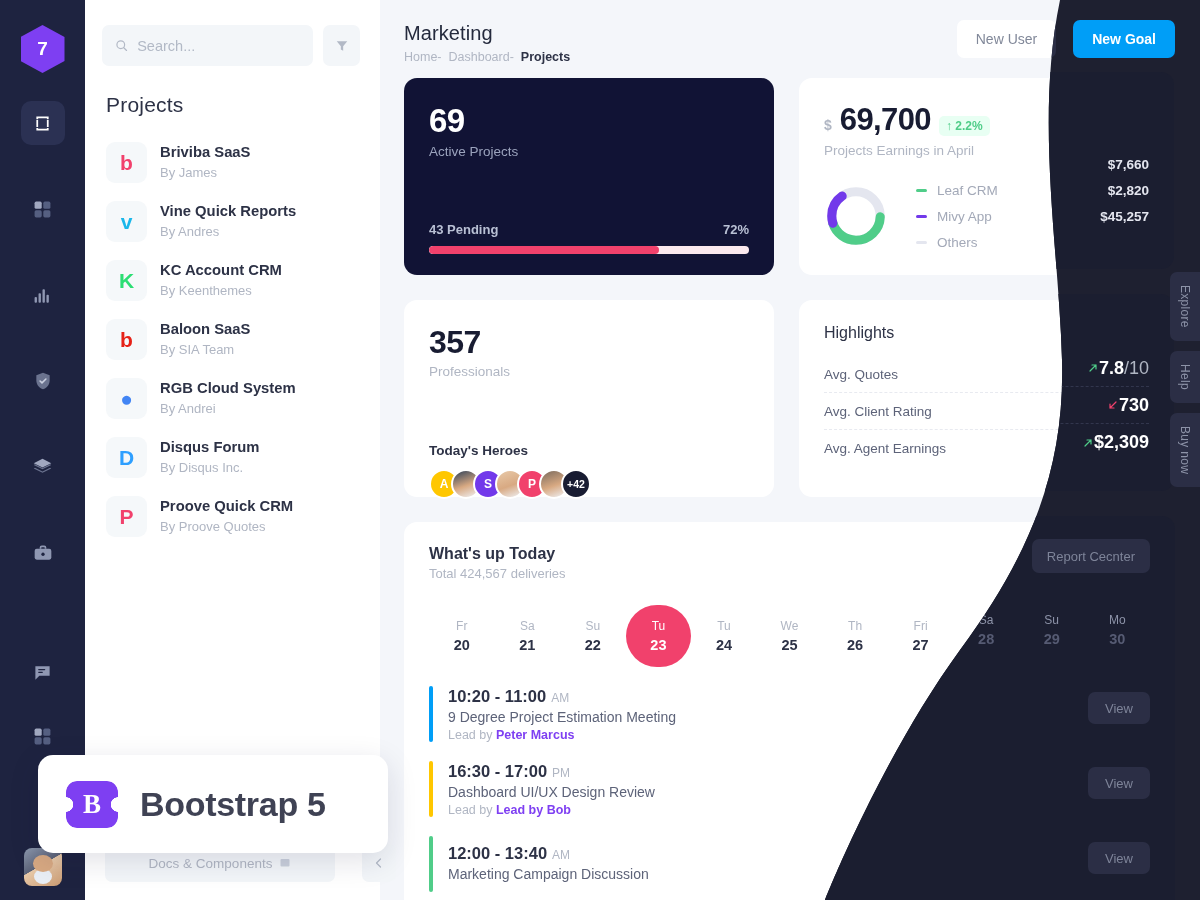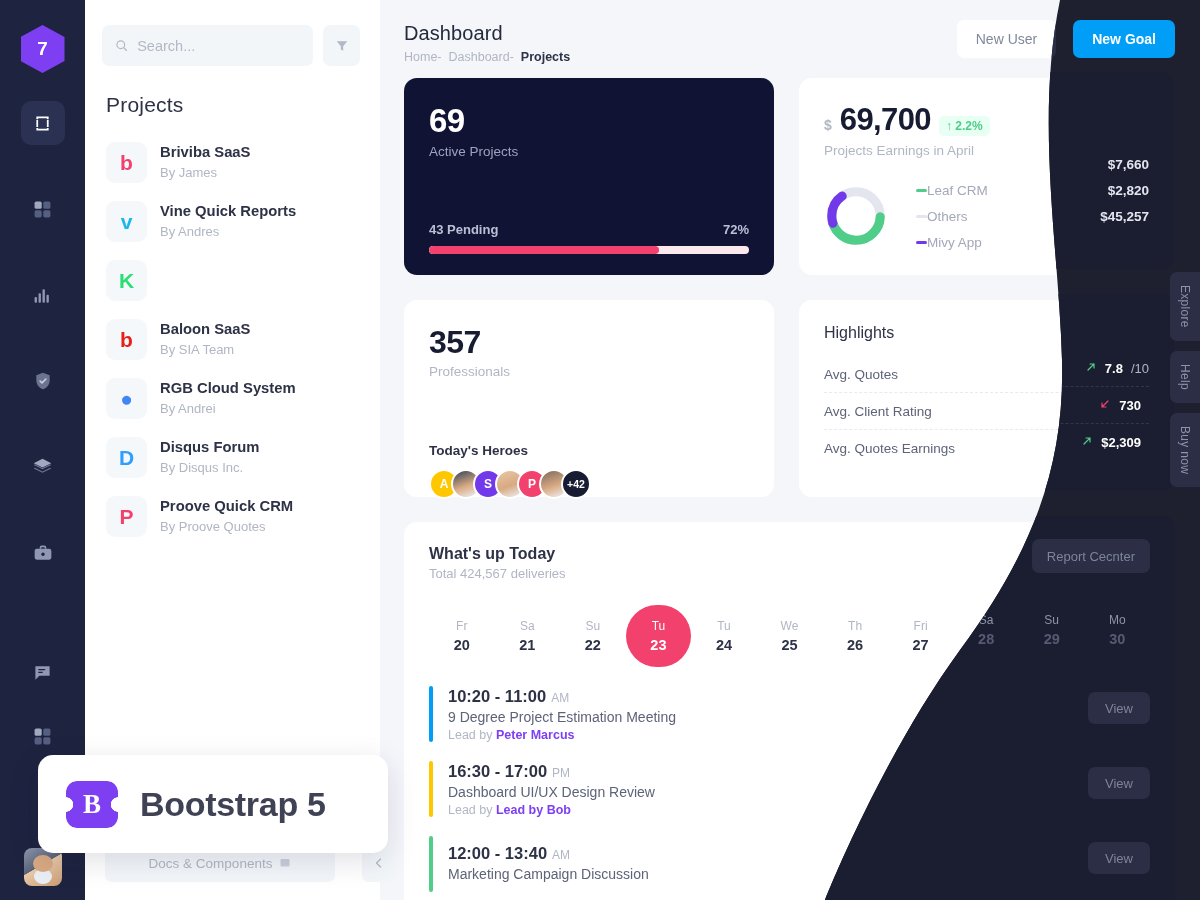--- a/index.html
+++ b/index.html
@@ -100,42 +100,42 @@
   
   .er{height:197px;padding:24px 25px 0 25px;}
   .er-top{display:flex;align-items:baseline;gap:8px;}
   .er-cur{font-size:14px;color:#b0b6c3;font-weight:600;}
   .er-val{font-size:31px;color:#181c32;font-weight:bold;letter-spacing:-.6px;}
   .er-chip{background:#e8fff3;color:#50cd89;font-size:12px;font-weight:bold;border-radius:5px;padding:3px 7px;}
   .er-sub{font-size:13.5px;color:#b0b6c3;margin-top:5px;}
   .er-body{display:flex;align-items:center;margin-top:19px;}
   .er-legend{flex:1;margin-left:28px;}
   .er-lrow{display:flex;align-items:center;justify-content:space-between;height:26px;}
-  .er-lleft{display:flex;align-items:center;}
+  .er-lleft{display:flex;align-items:center;gap:10px;}
   .er-dash{width:11px;height:3px;border-radius:2px;}
   .er-lname{font-size:13.5px;color:#a3a9b8;}
   .er-lval{font-size:13.5px;color:#2d3246;font-weight:bold;}
 
   
   .pr{height:197px;padding:24px 25px 0 25px;}
   .pr-num{font-size:32px;color:#181c32;font-weight:bold;letter-spacing:-.6px;}
   .pr-lbl{font-size:13.5px;color:#b0b6c3;margin-top:3px;}
   .pr-h{font-size:13.5px;color:#2d3246;font-weight:bold;margin-top:64px;}
   .av-row{display:flex;margin-top:11px;}
   .av{width:30px;height:30px;border-radius:50%;border:2px solid #fff;margin-left:-8px;
       display:flex;align-items:center;justify-content:center;color:#fff;font-size:12px;font-weight:bold;overflow:hidden;}
   .av:first-child{margin-left:0;}
 
   
   .hl{height:197px;padding:24px 25px 0 25px;}
   .hl-t{font-size:16px;color:#2d3246;font-weight:400;}
   .hl-row{display:flex;align-items:center;justify-content:space-between;height:37px;border-bottom:1px dashed #e8eaf0;}
   .hl-row:last-child{border-bottom:none;}
   .hl-k{font-size:13.5px;color:#5d6379;}
-  .hl-v{display:flex;gap:8px;font-size:13px;color:#181c32;font-weight:bold;}
+  .hl-v{display:flex;align-items:center;font-size:18px;color:#181c32;font-weight:bold;}
   .hl-sm{color:#b0b6c3;font-weight:400;}
 
   
   .wu{margin:25px 25px 0 24px;background:#fff;border-radius:13px;padding:23px 25px 0 25px;height:400px;}
   .wu-hdr{display:flex;justify-content:space-between;align-items:flex-start;}
   .wu-t{font-size:16px;color:#2d3246;font-weight:bold;}
   .wu-s{font-size:13px;color:#b0b6c3;margin-top:3px;}
   .wu-btn{background:#f3f6f9;border:none;border-radius:7px;height:34px;padding:3px 15px;color:#a3a9b8;font-size:13px;font-family:"Liberation Sans",sans-serif;}
   .days{display:flex;margin-top:24px;gap:0;}
   .day{width:70px;display:flex;flex-direction:column;align-items:center;justify-content:center;
@@ -291,20 +291,24 @@
       </div>
       <div class="proj">
         <div class="proj-logo" style="color:#1ab7ea">v</div>
         <div>
           <div class="proj-name">Vine Quick Reports</div>
           <div class="proj-by">By Andres</div>
         </div>
       </div>
       <div class="proj">
         <div class="proj-logo" style="color:#2bde73">K</div>
+        <div>
+          <div class="proj-name">KC Account CRM</div>
+          <div class="proj-by">By Keenthemes</div>
+        </div>
       </div>
       <div class="proj">
         <div class="proj-logo" style="color:#e62117">b</div>
         <div>
           <div class="proj-name">Baloon SaaS</div>
           <div class="proj-by">By SIA Team</div>
         </div>
       </div>
       <div class="proj">
         <div class="proj-logo" style="color:#4285f4">●</div>
@@ -337,21 +341,21 @@
 </div>
 <div class="collapse-btn">
   <svg width="12" height="12" viewBox="0 0 24 24">
       <path d="M15 4l-8 8 8 8" stroke="#b2b9c6" stroke-width="2.4" fill="none" stroke-linecap="round" stroke-linejoin="round"></path>
     </svg>
 </div>
 
 <div class="main">
   <div class="hdr">
     <div>
-      <div class="hdr-title">Dashboard</div>
+      <div class="hdr-title">Marketing</div>
       <div class="crumbs" id="crumbs">
           <span class="crumb">Home-</span>
           <span class="crumb">Dashboard-</span>
           <span class="crumb active">Projects</span>
         </div>
     </div>
     <div class="hdr-btns">
       <button class="btn-light">New User</button>
       <button class="btn-blue">New Goal</button>
     </div>
@@ -410,31 +414,31 @@
           <div class="er-legend" id="er-legend">
               <div class="er-lrow">
                 <div class="er-lleft">
                   <span class="er-dash" style="background:#50cd89"></span>
                   <span class="er-lname">Leaf CRM</span>
                 </div>
                 <span class="er-lval" style="color:#2d3246">$7,660</span>
               </div>
               <div class="er-lrow">
                 <div class="er-lleft">
+                  <span class="er-dash" style="background:#7239ea"></span>
+                  <span class="er-lname">Mivy App</span>
+                </div>
+                <span class="er-lval" style="color:#2d3246">$2,820</span>
+              </div>
+              <div class="er-lrow">
+                <div class="er-lleft">
                   <span class="er-dash" style="background:#e4e6ef"></span>
                   <span class="er-lname">Others</span>
                 </div>
                 <span class="er-lval" style="color:#2d3246">$45,257</span>
-              </div>
-              <div class="er-lrow">
-                <div class="er-lleft">
-                  <span class="er-dash" style="background:#7239ea"></span>
-                  <span class="er-lname">Mivy App</span>
-                </div>
-                <span class="er-lval" style="color:#2d3246">$2,820</span>
               </div>
             </div>
         </div>
       </div>
 
       <div class="card hl">
         <div class="hl-t">Highlights</div>
         <div id="hl-rows" style="margin-top:14px">
             <div class="hl-row">
               <span class="hl-k">Avg. Quotes</span>
@@ -450,21 +454,21 @@
               <span class="hl-k">Avg. Client Rating</span>
               <span class="hl-v" style="color:#181c32">
                 <svg width="12" height="12" viewBox="0 0 24 24">
                   <path d="M6 18L18 6M10 6h8v8" stroke="#50cd89" stroke-width="2.4" fill="none" stroke-linecap="round" stroke-linejoin="round"></path>
                 </svg>
                 <span>7.8</span>
                 <span class="hl-sm">/10</span>
               </span>
             </div>
             <div class="hl-row">
-              <span class="hl-k">Avg. Quotes Earnings</span>
+              <span class="hl-k">Avg. Agent Earnings</span>
               <span class="hl-v" style="color:#181c32">
                 <svg width="12" height="12" viewBox="0 0 24 24">
                   <path d="M6 18L18 6M10 6h8v8" stroke="#50cd89" stroke-width="2.4" fill="none" stroke-linecap="round" stroke-linejoin="round"></path>
                 </svg>
                 <span>$2,309</span>
                 <span class="hl-sm"></span>
               </span>
             </div>
           </div>
       </div>

